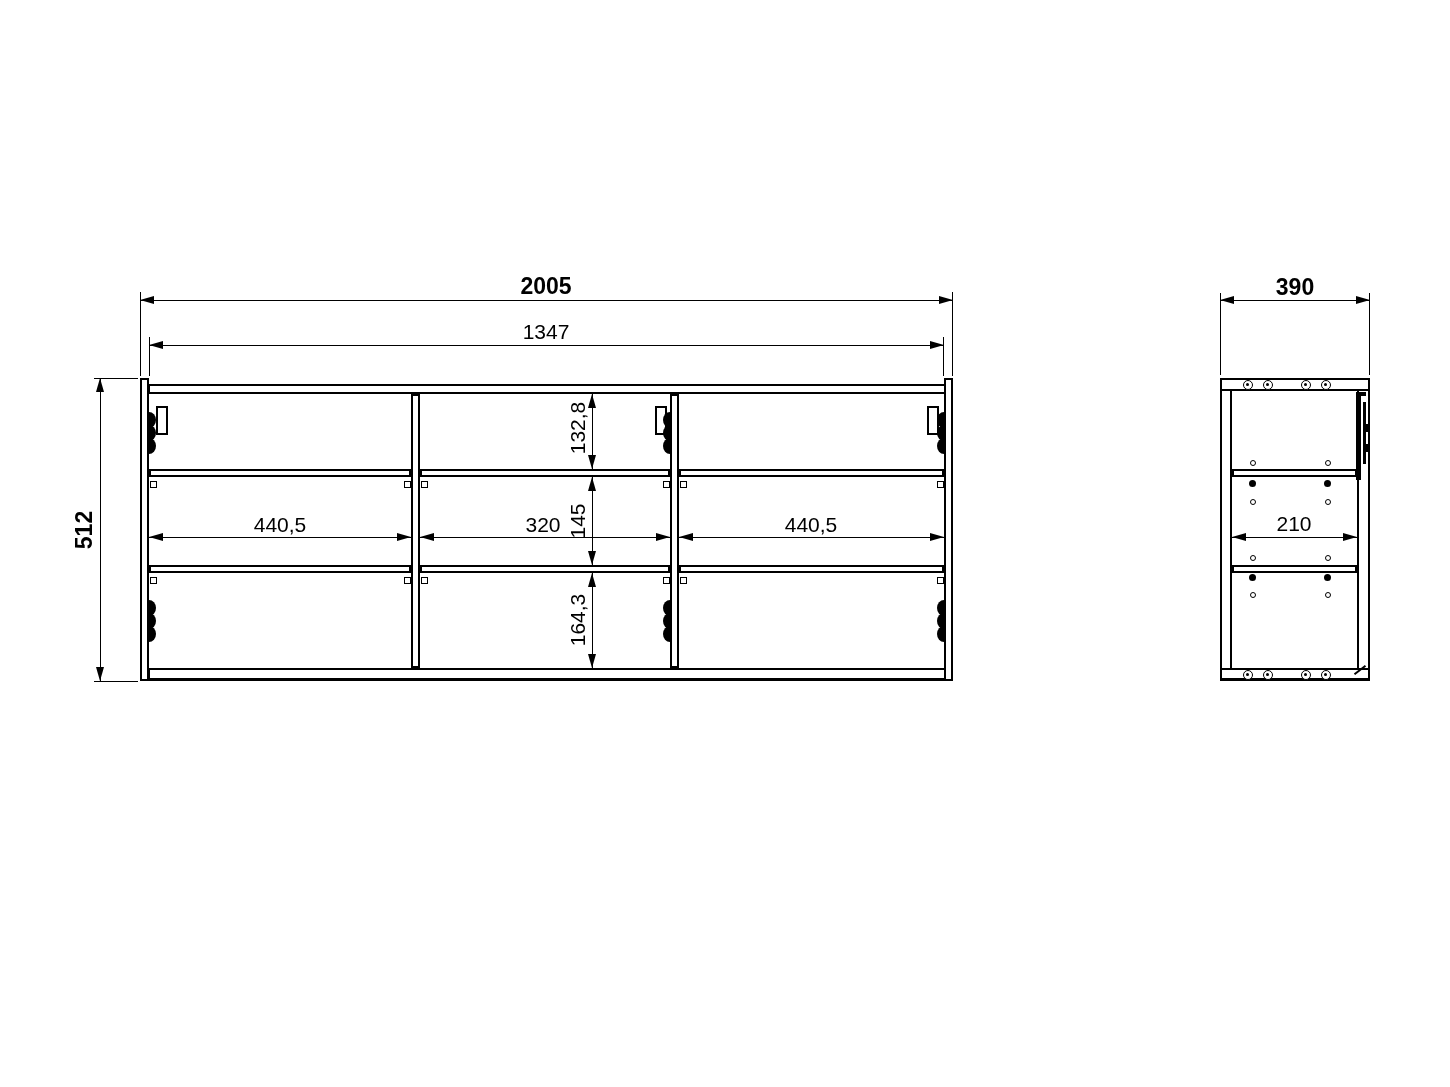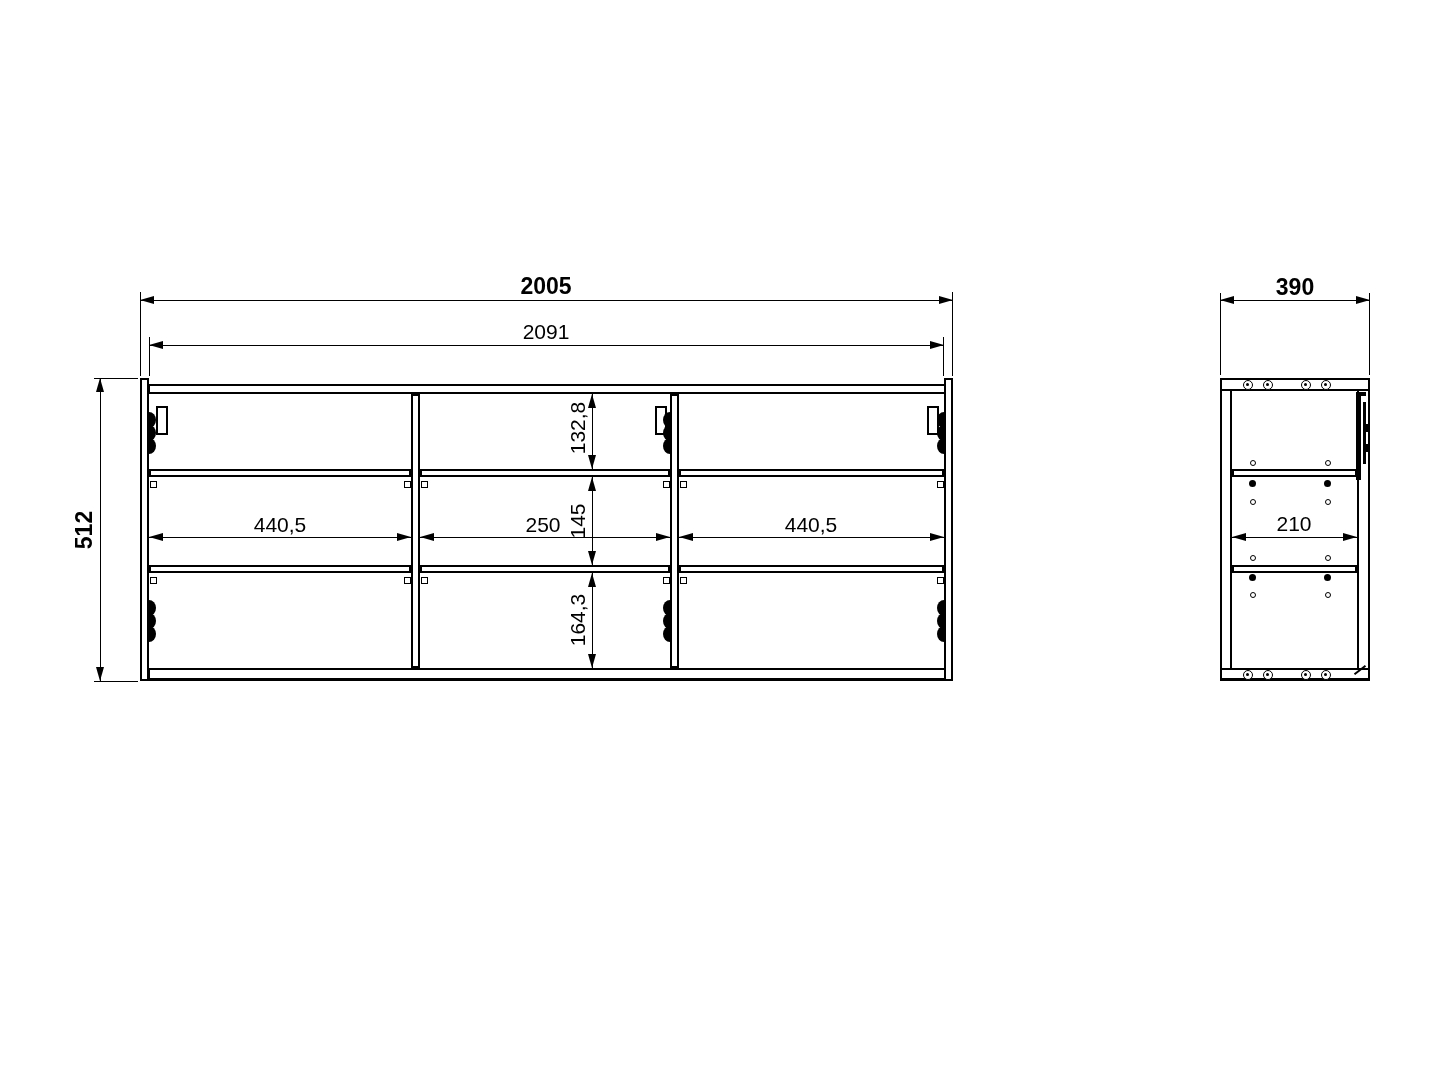--- a/index.html
+++ b/index.html
@@ -115,40 +115,40 @@
     <div class="ln" style="left:952px;top:292px;width:1px;height:84px;"></div>
     <div class="tri l" style="left:140px;top:296px;"></div>
     <div class="tri r" style="left:939px;top:296px;"></div>
     <span class="lbl bold" style="left:546px;top:286px;">2005</span>
 
     <div class="ln" style="left:149px;top:345px;width:795px;height:1px;"></div>
     <div class="ln" style="left:149px;top:337px;width:1px;height:39px;"></div>
     <div class="ln" style="left:943px;top:337px;width:1px;height:39px;"></div>
     <div class="tri l" style="left:149px;top:341px;"></div>
     <div class="tri r" style="left:930px;top:341px;"></div>
-    <span class="lbl" style="left:546px;top:331px;">2091</span>
+    <span class="lbl" style="left:546px;top:331px;">1347</span>
 
     <div class="ln" style="left:100px;top:378px;width:1px;height:303px;"></div>
     <div class="ln" style="left:94px;top:378px;width:44px;height:1px;"></div>
     <div class="ln" style="left:94px;top:681px;width:44px;height:1px;"></div>
     <div class="tri u" style="left:96px;top:378px;"></div>
     <div class="tri d" style="left:96px;top:667px;"></div>
     <span class="lbl bold rot" style="left:84px;top:530px;">512</span>
 
     <div class="ln" style="left:149px;top:537px;width:262px;height:1px;"></div>
     <div class="ln" style="left:420px;top:537px;width:250px;height:1px;"></div>
     <div class="ln" style="left:679px;top:537px;width:265px;height:1px;"></div>
     <div class="tri l" style="left:149px;top:533px;"></div>
     <div class="tri r" style="left:397px;top:533px;"></div>
     <div class="tri l" style="left:420px;top:533px;"></div>
     <div class="tri r" style="left:656px;top:533px;"></div>
     <div class="tri l" style="left:679px;top:533px;"></div>
     <div class="tri r" style="left:930px;top:533px;"></div>
     <span class="lbl" style="left:280px;top:524px;">440,5</span>
-    <span class="lbl" style="left:543px;top:524px;">250</span>
+    <span class="lbl" style="left:543px;top:524px;">320</span>
     <span class="lbl" style="left:811px;top:524px;">440,5</span>
 
     <div class="ln" style="left:592px;top:394px;width:1px;height:75px;"></div>
     <div class="ln" style="left:592px;top:477px;width:1px;height:88px;"></div>
     <div class="ln" style="left:592px;top:573px;width:1px;height:95px;"></div>
     <div class="tri u" style="left:588px;top:394px;"></div>
     <div class="tri d" style="left:588px;top:455px;"></div>
     <div class="tri u" style="left:588px;top:477px;"></div>
     <div class="tri d" style="left:588px;top:551px;"></div>
     <div class="tri u" style="left:588px;top:573px;"></div>

